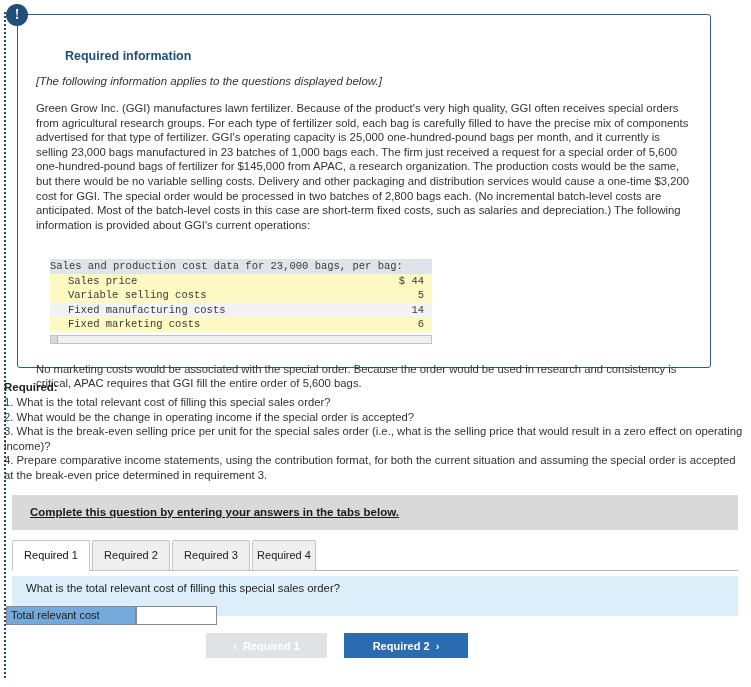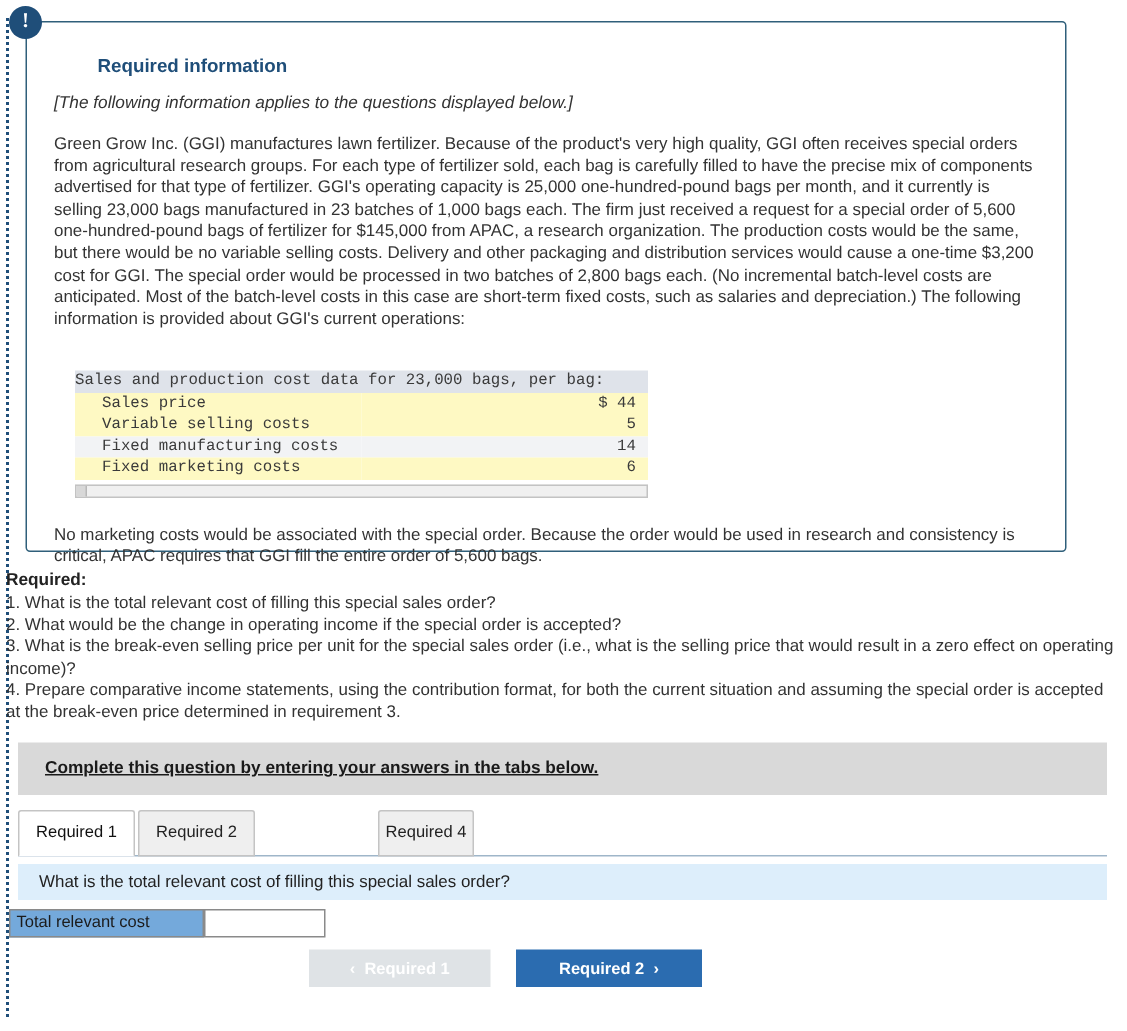--- a/index.html
+++ b/index.html
@@ -59,21 +59,21 @@
     box-sizing: border-box;
     background: #ffffff;
   }
   .panel-inner {
     padding: 18px 20px 10px 18px;
   }
   #panel-heading {
     color: #1f4e79;
     font-weight: bold;
     font-size: 12.5px;
-    margin: 4px 0 12px 0;
+    margin: 16px 0 12px 0;
     padding-left: 29px;
   }
   #panel-subheading {
     font-style: italic;
     font-size: 11.5px;
     color: #333333;
     margin: 0 0 14px 0;
   }
   #panel-body-1, #panel-body-2 {
     font-size: 11.3px;
@@ -198,21 +198,21 @@
     color: #111111;
     z-index: 2;
   }
 
   
   #question-banner {
     position: absolute;
     left: 12px;
     top: 576px;
     width: 726px;
-    height: 24px;
+    height: 40px;
     background: #ddeefb;
     box-sizing: border-box;
   }
   #question-banner-text {
     font-size: 11.3px;
     color: #222222;
     padding: 6px 0 0 14px;
   }
 
   
@@ -341,20 +341,21 @@
     </div>
 </div>
 
 <div id="complete-bar">
   <div id="complete-bar-text">Complete this question by entering your answers in the tabs below.</div>
 </div>
 
 <div id="tab-strip">
     <div class="tab active" style="left: 0px; width: 78px;">Required 1</div>
     <div class="tab" style="left: 80px; width: 78px;">Required 2</div>
+    <div class="tab" style="left: 160px; width: 78px;">Required 3</div>
     <div class="tab" style="left: 240px; width: 64px;">Required 4</div>
   </div>
 
 <div id="question-banner">
   <div id="question-banner-text">What is the total relevant cost of filling this special sales order?</div>
 </div>
 
 <div id="answer-row">
   <div id="answer-label">Total relevant cost</div>
   <input id="answer-input" type="text" placeholder="" style="">

